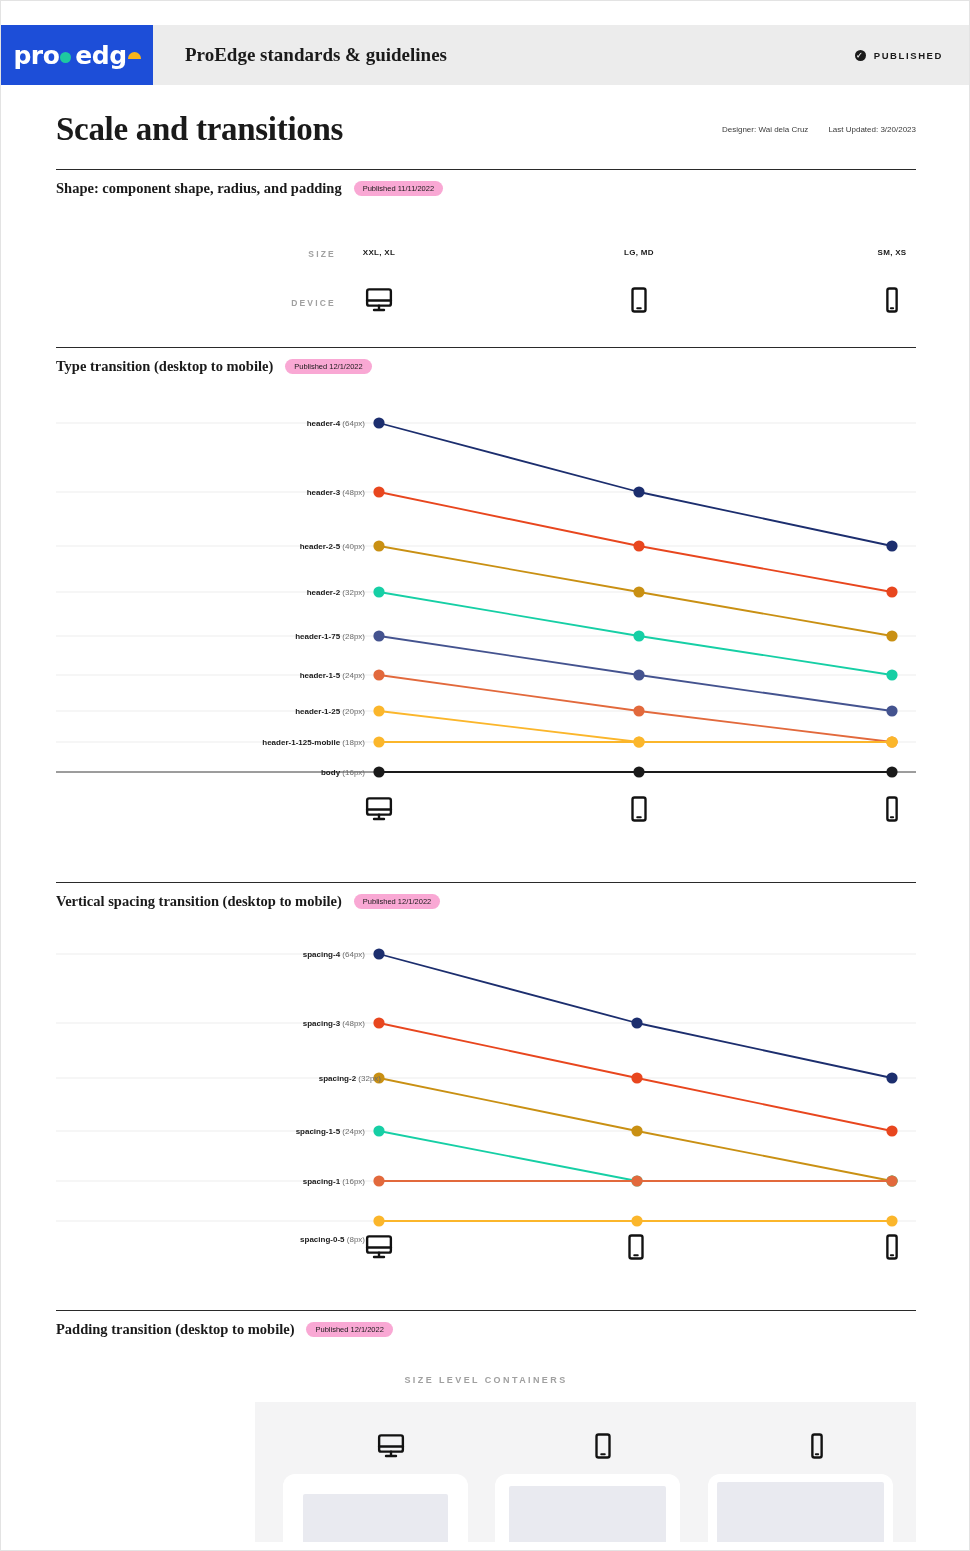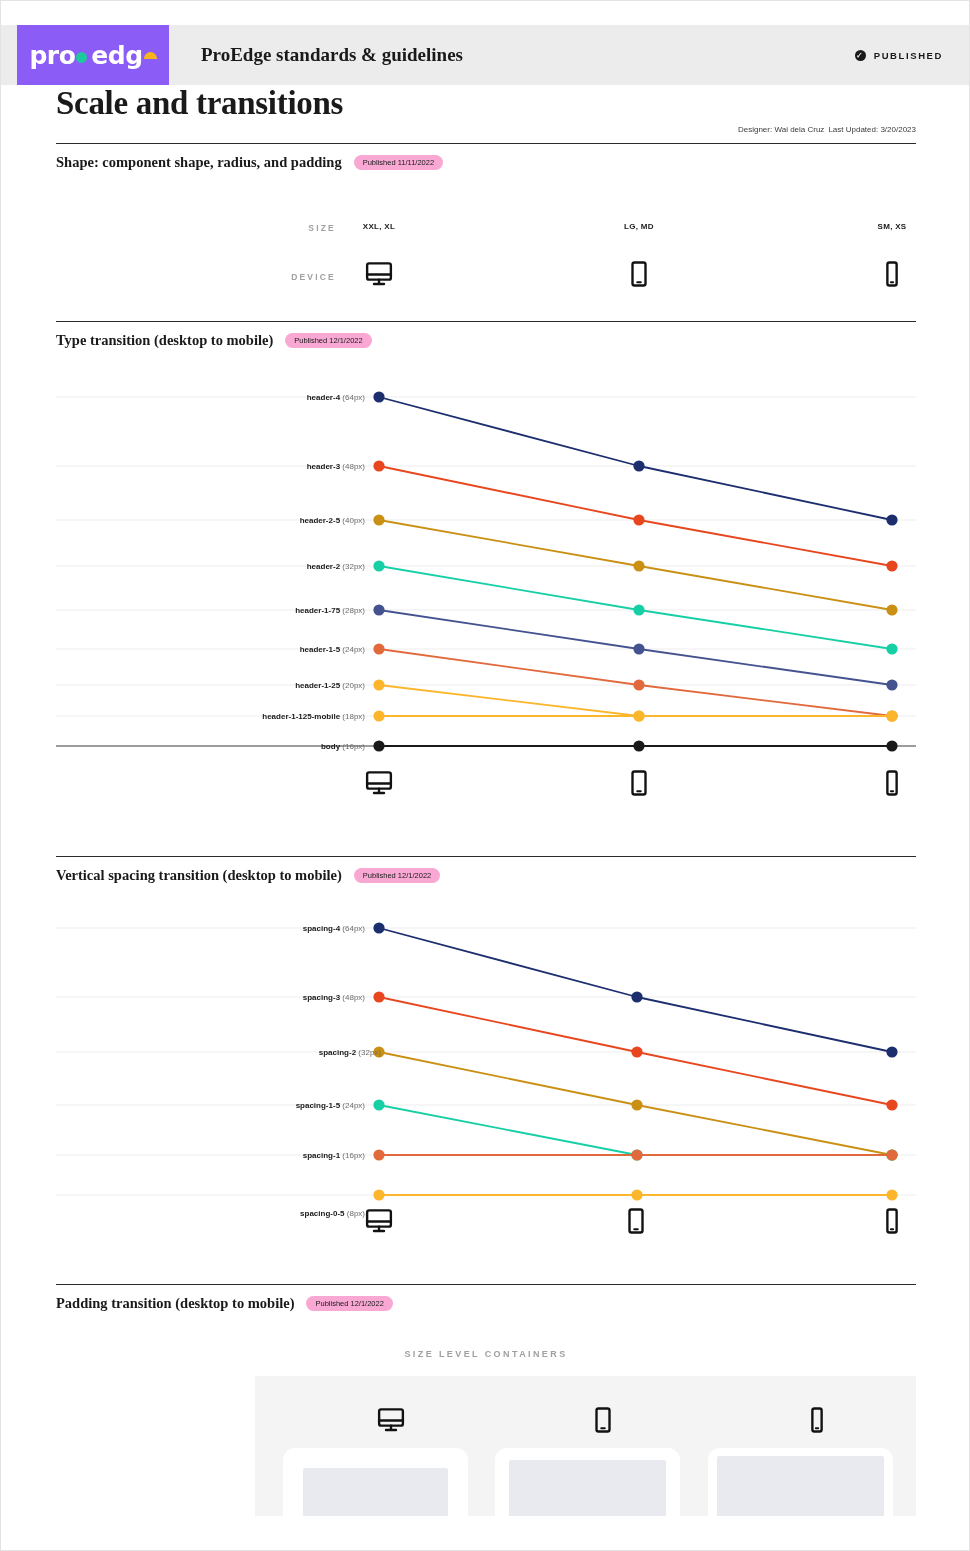--- a/index.html
+++ b/index.html
@@ -23,26 +23,25 @@
   .topbar {
     position: absolute;
     top: 24px; left: 0;
     width: 970px; height: 60px;
     background: #ececec;
     display: flex;
     align-items: center;
   }
   .logo-box {
     width: 152px; height: 60px;
-    background: #8b5cf6;
+    background: #1d4ed8;
     display: flex;
     align-items: center;
     justify-content: center;
     flex: none;
-    margin-left: 16px;
   }
   .logo-word {
     color: #ffffff;
     font-family: "DejaVu Sans", sans-serif;
     font-weight: bold;
     font-size: 25px;
     letter-spacing: -0.5px;
     display: flex;
     align-items: baseline;
   }
@@ -94,26 +93,27 @@
 
   
   .doc { position: absolute; top: 84px; left: 0; width: 970px; }
   .inner { margin: 0 55px; position: relative; }
 
   .page-title {
     font-family: "Liberation Serif", serif;
     font-weight: bold;
     font-size: 33px;
     color: #1a1a1a;
+    padding-top: 26px;
     letter-spacing: -0.3px;
   }
   .meta {
     position: absolute;
     right: 0; top: 40px;
-    display: flex; gap: 4px;
+    display: flex; gap: 20px;
     font-size: 8px;
     color: #3b3b3b;
   }
 
   .rule {
     border-top: 1.2px solid #2a2a2a;
     margin-top: 21px;
   }
   .rule-thin { border-top: 1px solid #2a2a2a; }
 

